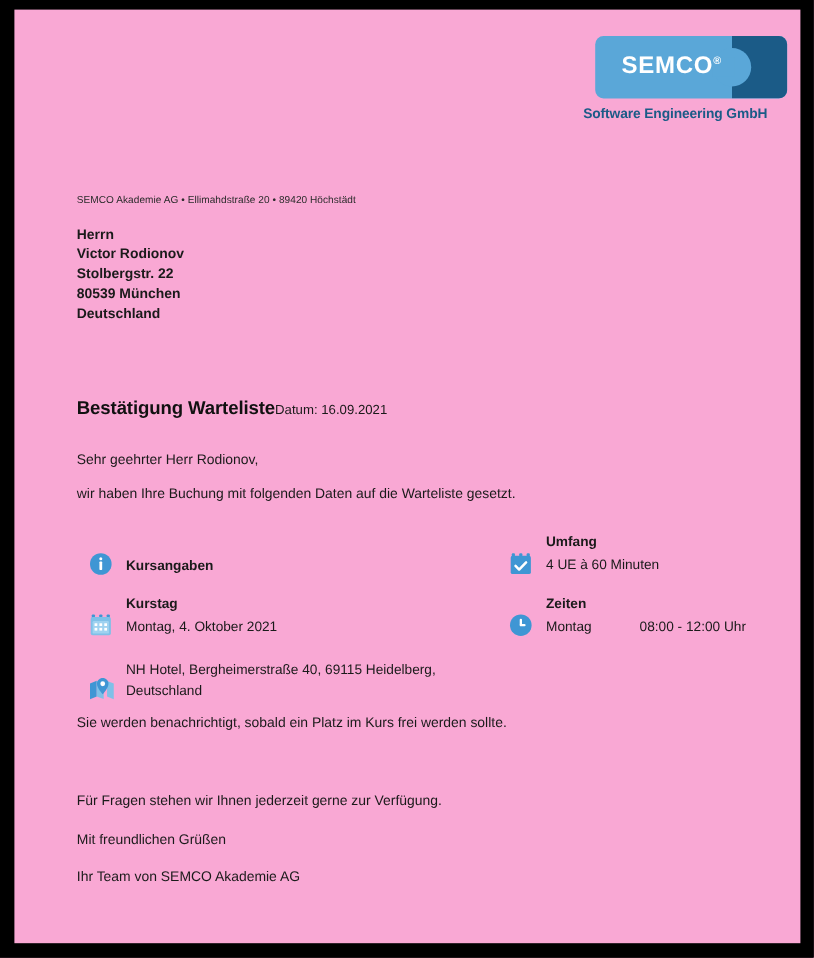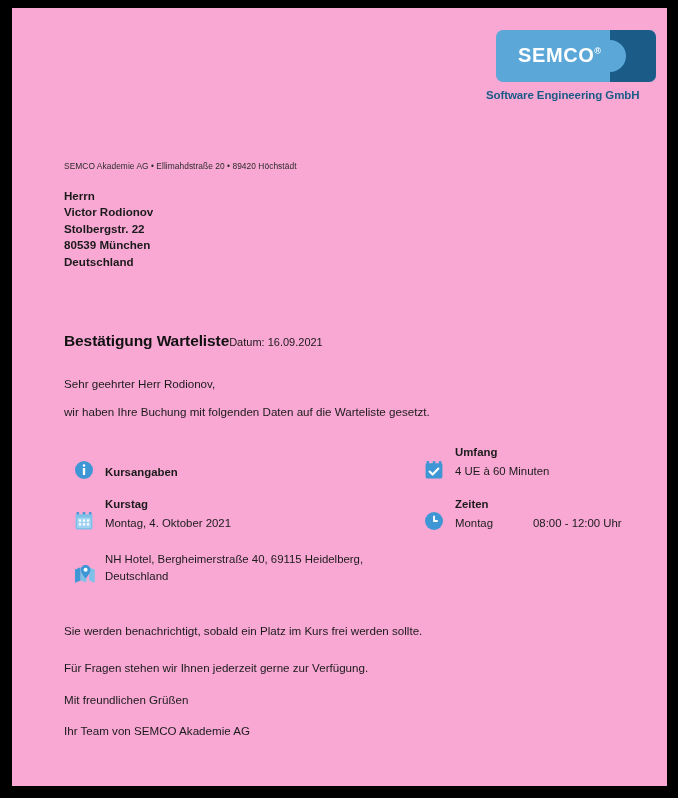--- a/index.html
+++ b/index.html
@@ -200,21 +200,21 @@
   }
   .times-day { width: 78px; }
   .spacer-row { height: 17px; }
 
   
   .closing {
     position: absolute;
     left: 0;
     width: 560px;
   }
-  .c1 { top: 616px; }
+  .c1 { top: 588px; }
   .c2 { top: 653px; }
   .c3 { top: 685px; }
   .c4 { top: 716px; }
   .closing p {
     margin: 0;
     font-size: 11.6px;
     color: #1a1a1a;
   }
 </style>
 </head>

